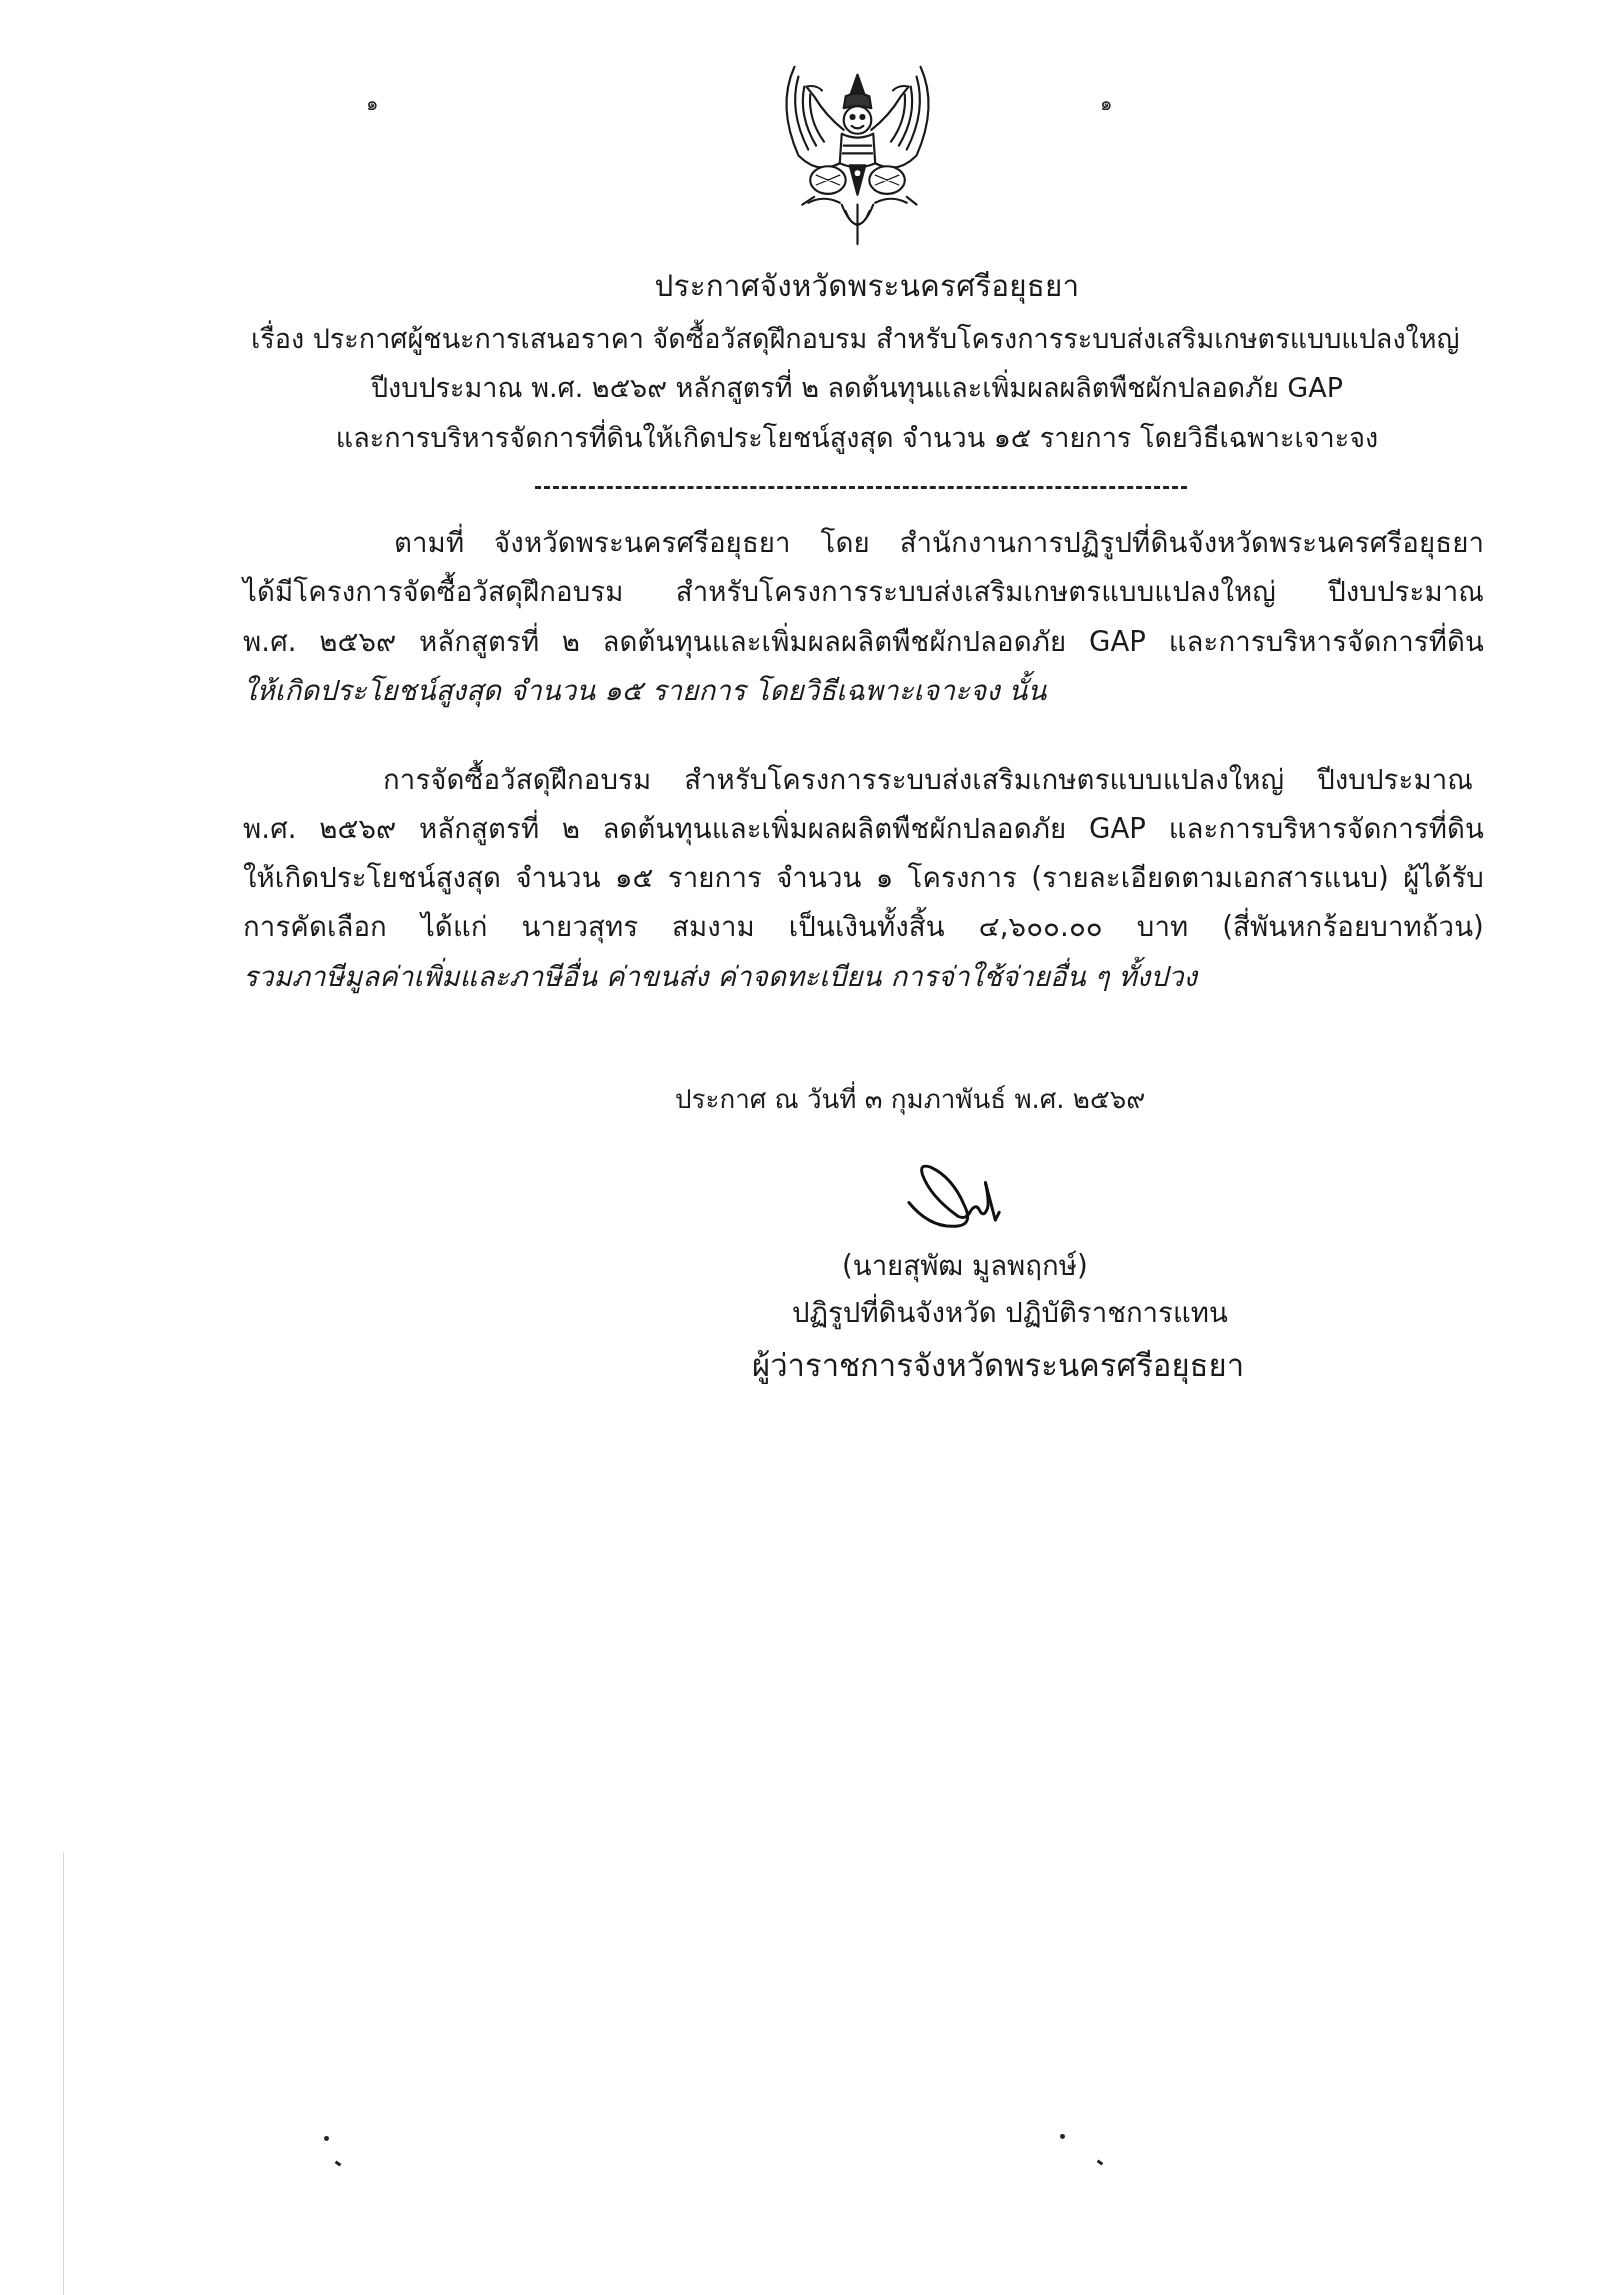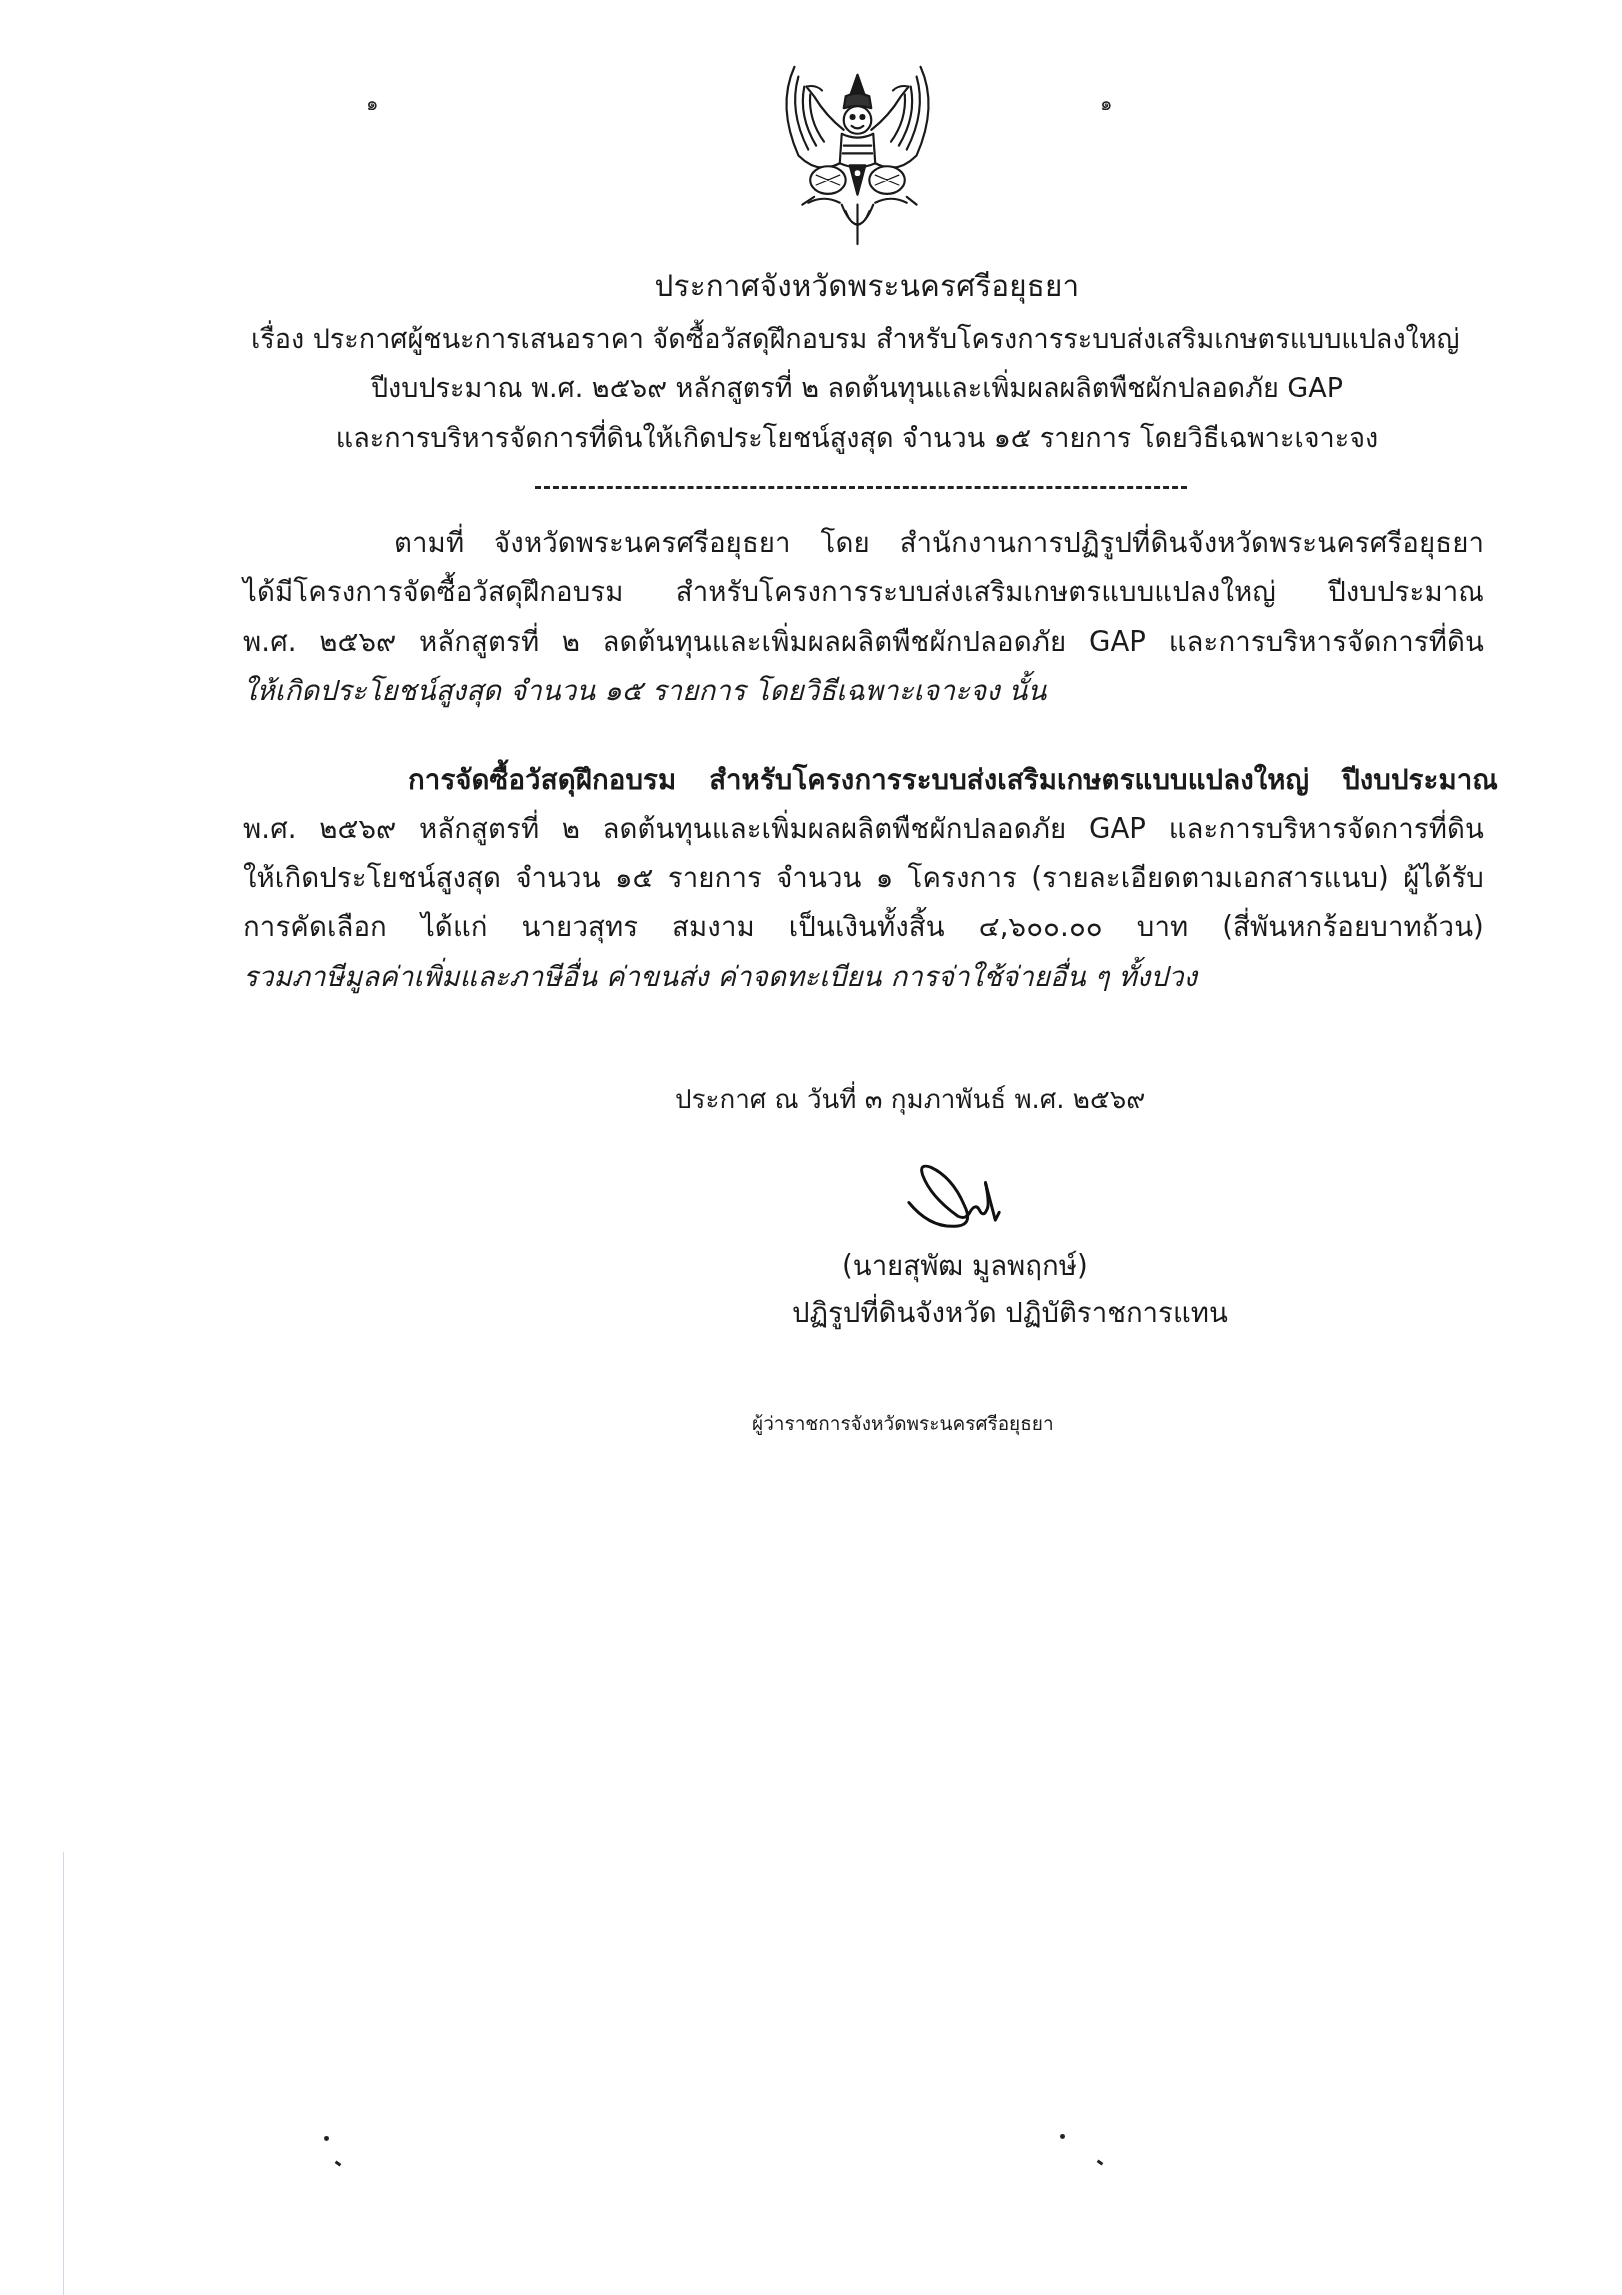--- a/index.html
+++ b/index.html
@@ -35,21 +35,21 @@
     }
     .para-line {
       font-size: 27.6px; letter-spacing: 0.1px;
     }
     .line-text { display: block; width: 1241px; text-align: justify; text-align-last: justify; }
     .last-line .line-text { text-align-last: left; font-style: italic; }
     .date-line { left: 675px; top: 1078px; font-size: 26px; }
     .signature { left: 901px; top: 1155px; width: 113px; height: 89px; }
     .sig-name { left: 842px; top: 1243px; font-size: 27.6px; }
     .sig-title1 { left: 792px; top: 1290px; font-size: 27.6px; }
-    .sig-title2 { left: 752px; top: 1408px; font-size: 19px; }
+    .sig-title2 { left: 752px; top: 1340px; font-size: 31px; }
     .bottom-mark { width: 4.9px; height: 4.9px; background: #222; border-radius: 50%; }
     .bottom-tick { width: 5.9px; height: 3px; background: #222; transform: rotate(35deg); }
   </style>
 </head>
 <body>
 
 <div class="scan-line"></div>
 
 <div class="abs corner-mark" style="left:366px; top:87px;">๑</div>
 <div class="abs corner-mark" style="left:1100px; top:87px;">๑</div>
@@ -114,21 +114,21 @@
   </div>
   <div class="abs para-line" style="left:243px; top:619px;">
     <span class="line-text">พ.ศ. ๒๕๖๙ หลักสูตรที่ ๒ ลดต้นทุนและเพิ่มผลผลิตพืชผักปลอดภัย GAP และการบริหารจัดการที่ดิน</span>
   </div>
   <div class="abs para-line last-line" style="left:243px; top:668px;">
     <span class="line-text">ให้เกิดประโยชน์สูงสุด จำนวน ๑๕ รายการ โดยวิธีเฉพาะเจาะจง นั้น</span>
   </div>
 </div>
 
 <div>
-  <div class="abs para-line" style="left:408px; top:757px;font-weight:bold;">
+  <div class="abs para-line" style="left:383px; top:757px;">
     <span class="line-text" style="width:1090px;">การจัดซื้อวัสดุฝึกอบรม สำหรับโครงการระบบส่งเสริมเกษตรแบบแปลงใหญ่ ปีงบประมาณ</span>
   </div>
   <div class="abs para-line" style="left:243px; top:806px;">
     <span class="line-text">พ.ศ. ๒๕๖๙ หลักสูตรที่ ๒ ลดต้นทุนและเพิ่มผลผลิตพืชผักปลอดภัย GAP และการบริหารจัดการที่ดิน</span>
   </div>
   <div class="abs para-line" style="left:243px; top:855px;">
     <span class="line-text">ให้เกิดประโยชน์สูงสุด จำนวน ๑๕ รายการ จำนวน ๑ โครงการ (รายละเอียดตามเอกสารแนบ) ผู้ได้รับ</span>
   </div>
   <div class="abs para-line" style="left:243px; top:904px;">
     <span class="line-text">การคัดเลือก ได้แก่ นายวสุทร สมงาม เป็นเงินทั้งสิ้น ๔,๖๐๐.๐๐ บาท (สี่พันหกร้อยบาทถ้วน)</span>

